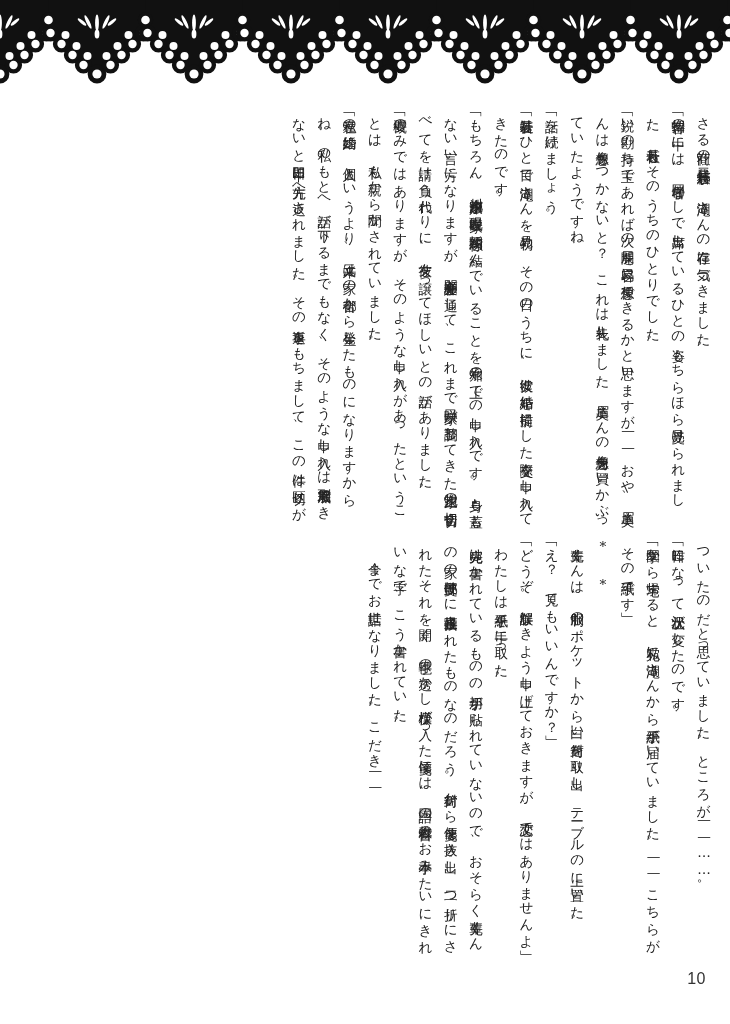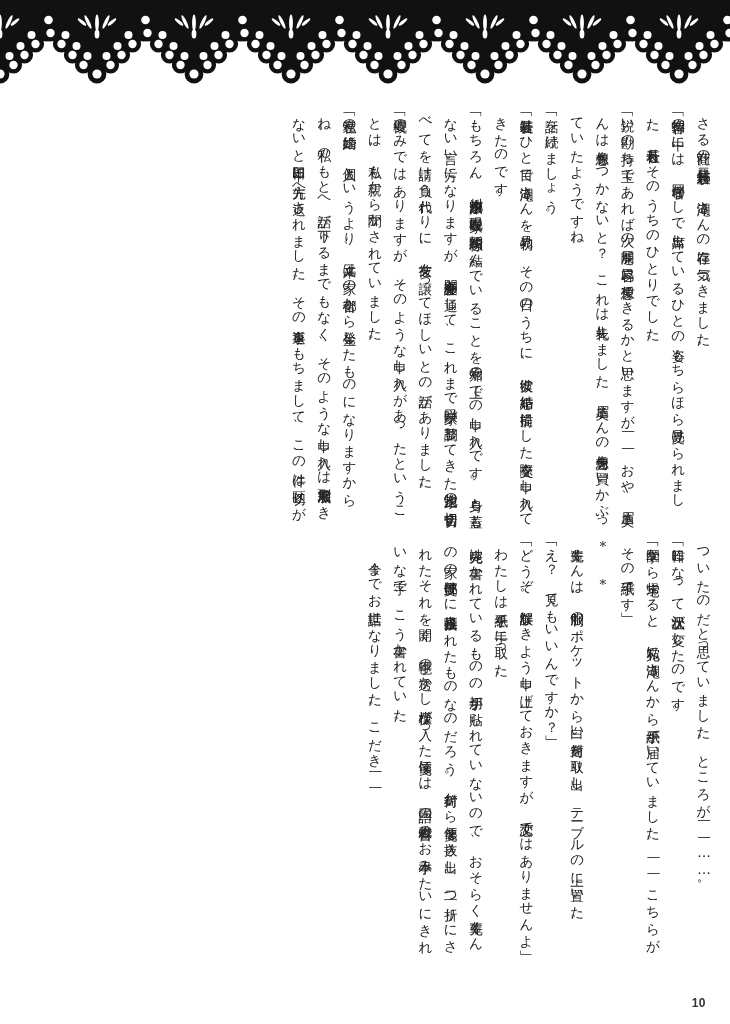--- a/index.html
+++ b/index.html
@@ -71,26 +71,25 @@
     margin: 0;
     padding: 0;
     letter-spacing: 3px;
     color: #222222;
   }
 
   
   #page-number {
     position: absolute;
     right: 24px;
-    bottom: 14px;
+    bottom: 36px;
     font-family: "Liberation Sans", sans-serif;
-    font-size: 12px;
+    font-size: 16px;
     color: #333333;
     letter-spacing: 0.5px;
-    font-weight: bold;
   }
 </style>
 </head>
 <body>
 
 <div id="page">
 
   <div id="lace-band">
     <svg width="730" height="90" viewBox="0 0 730 90" xmlns="http://www.w3.org/2000/svg" aria-hidden="true">
       <defs>

